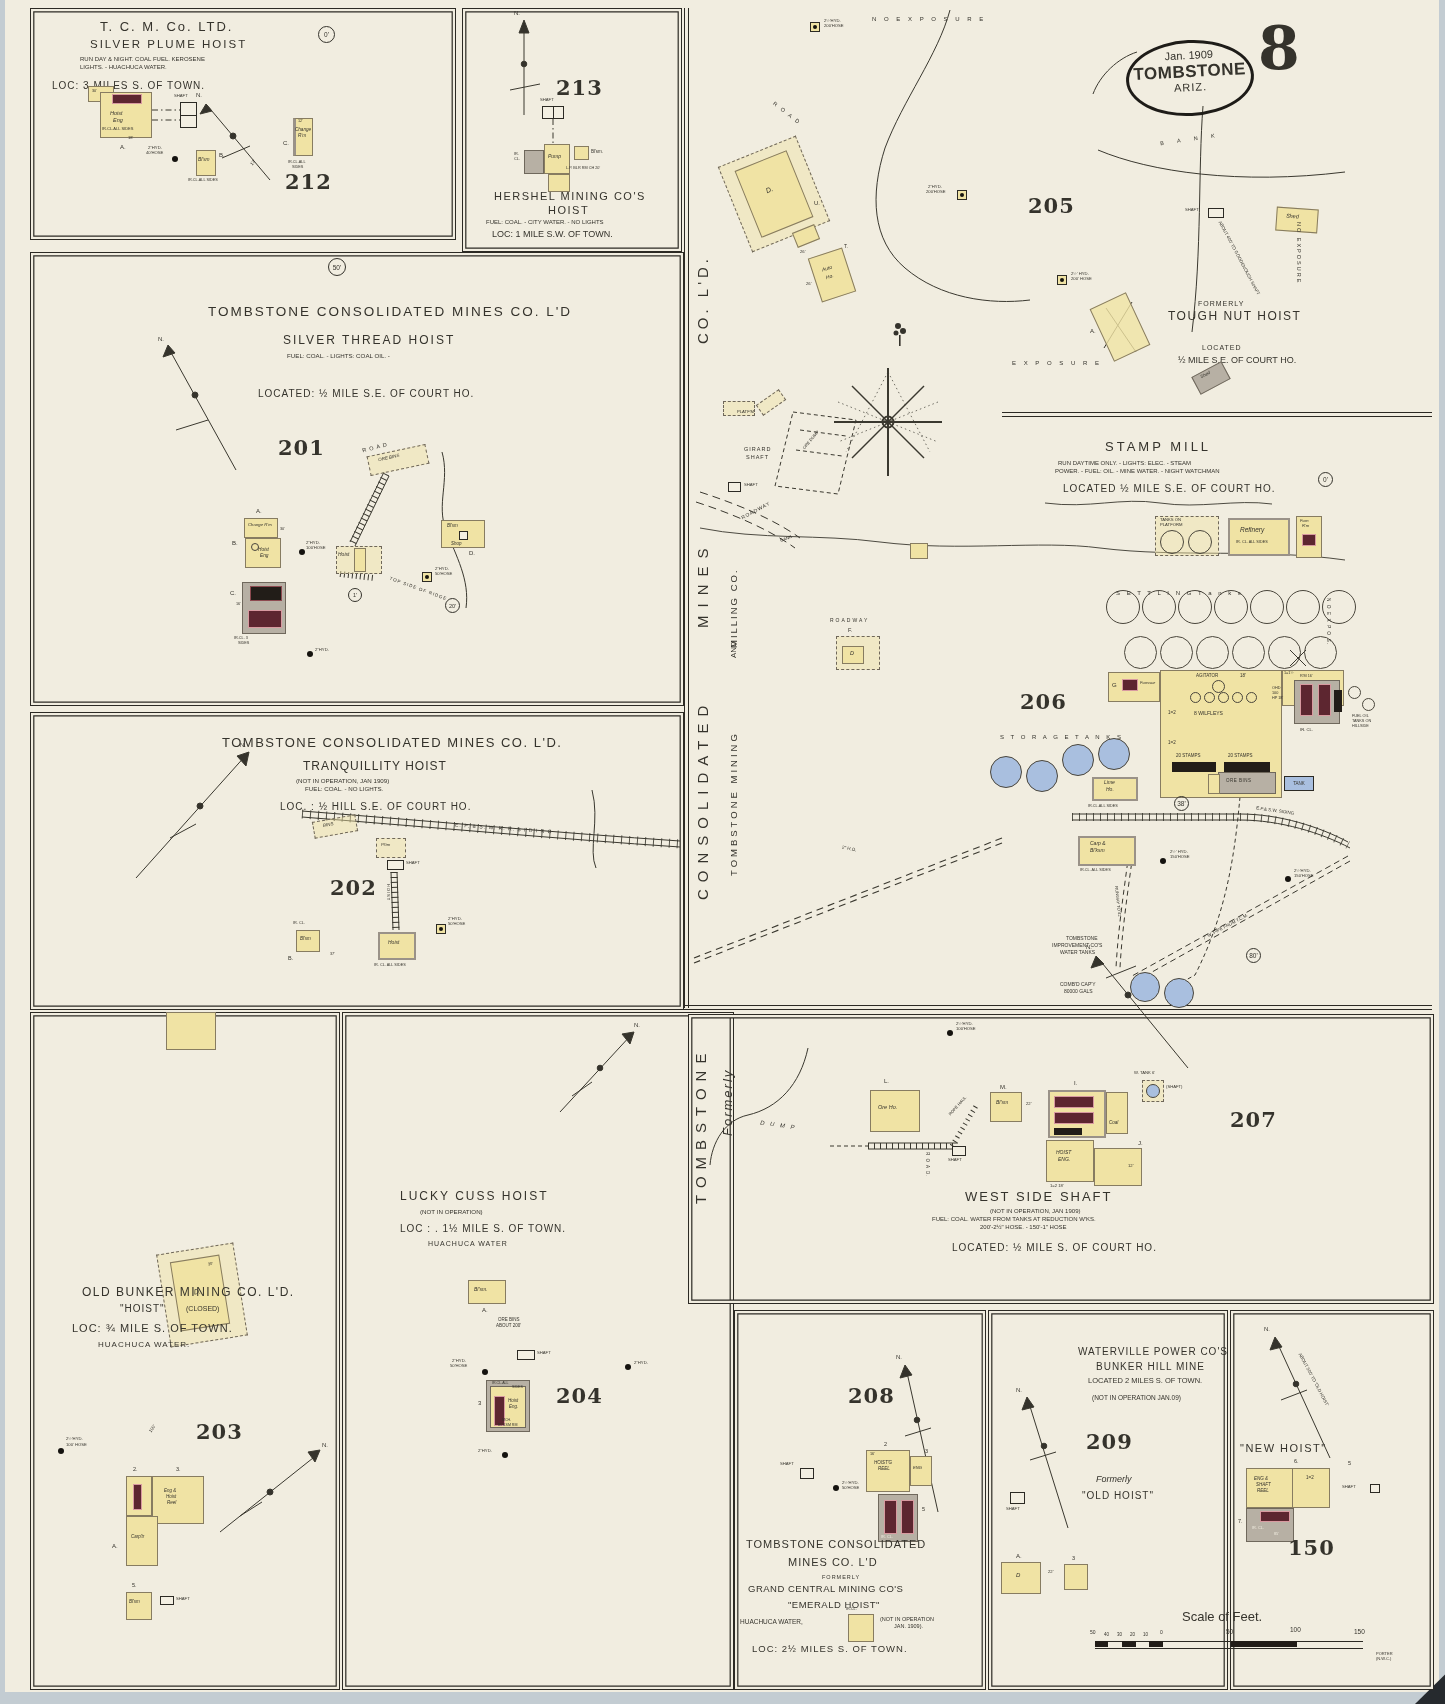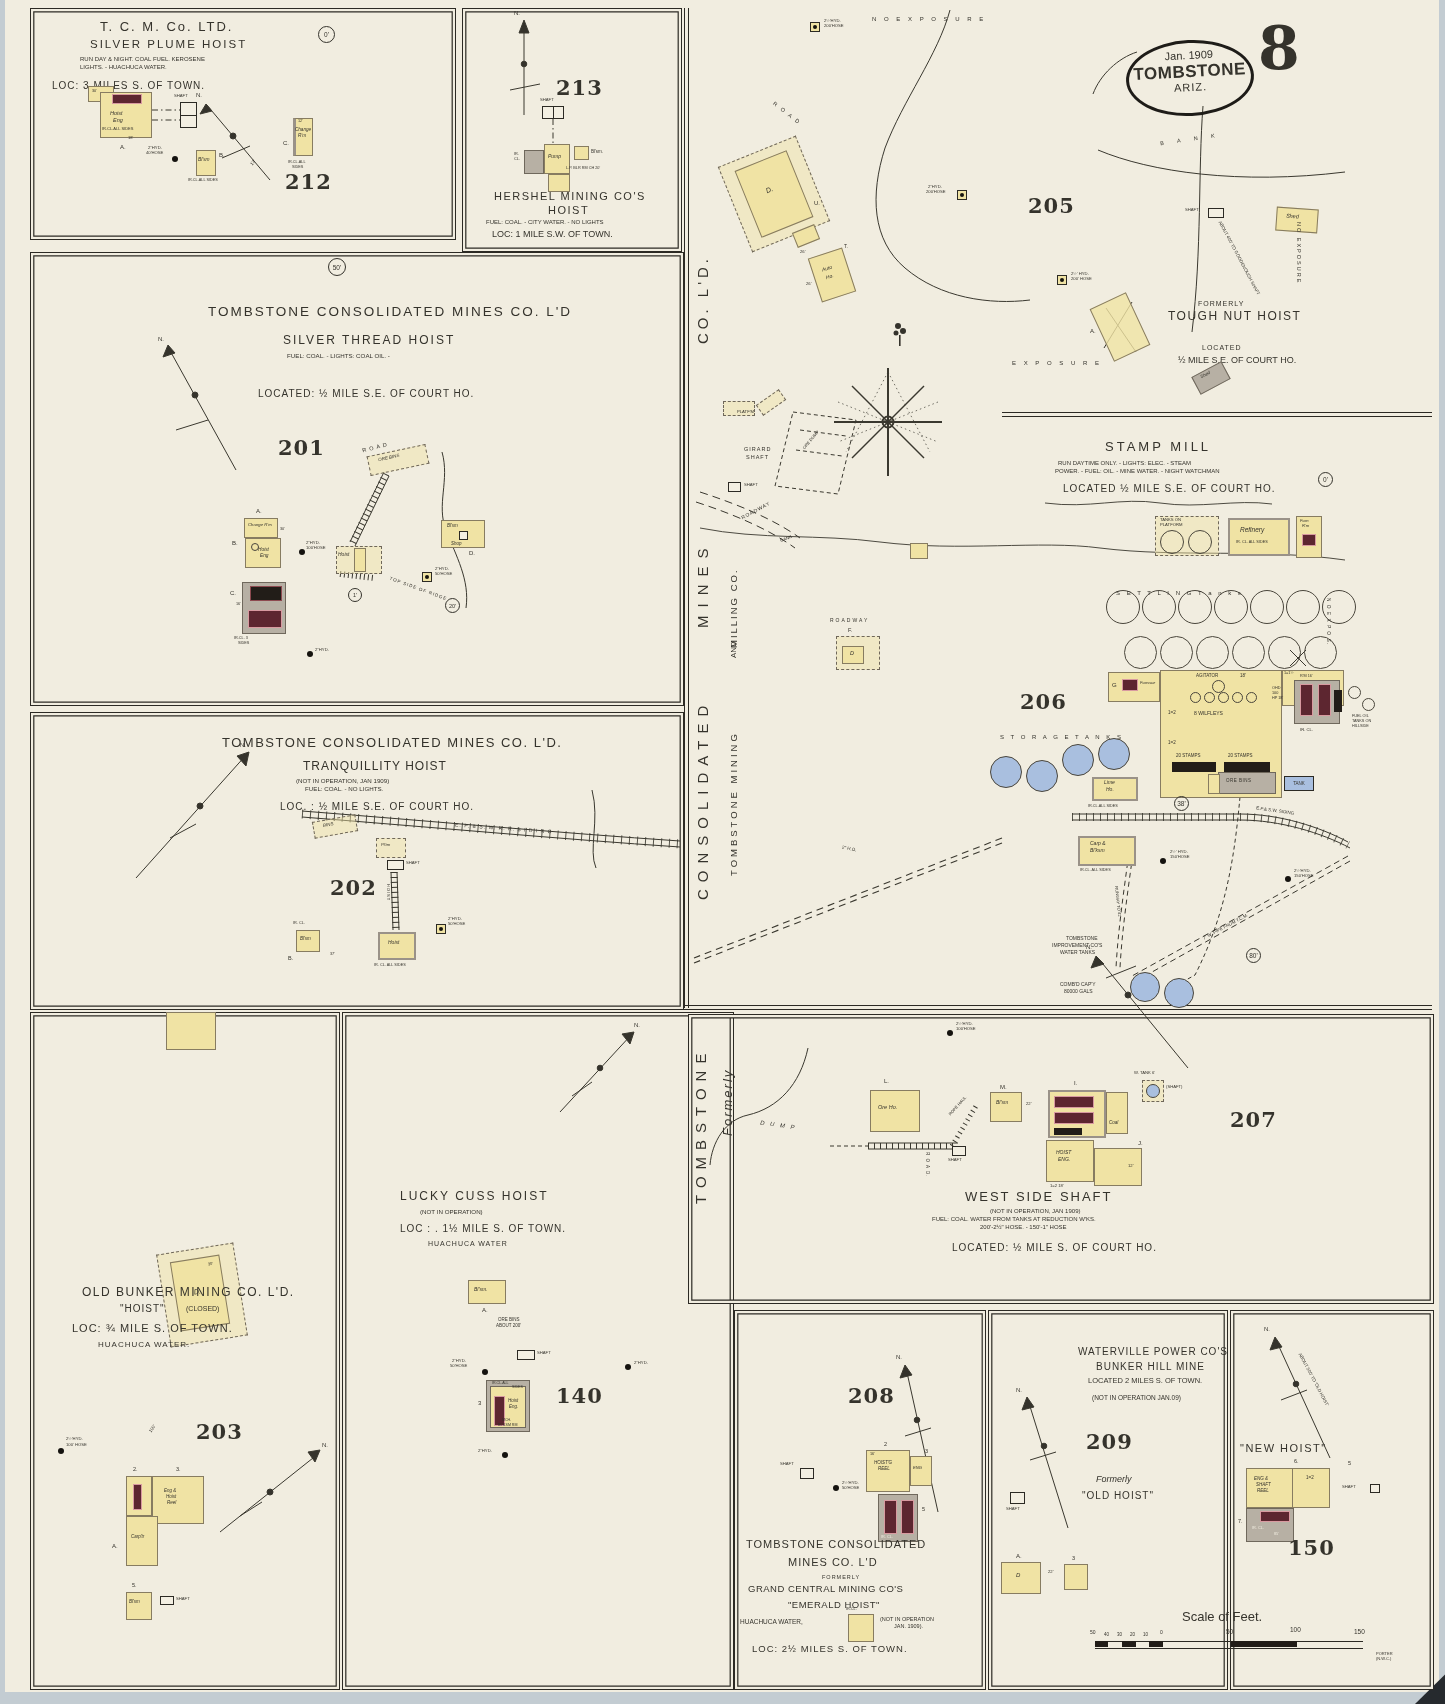--- a/index.html
+++ b/index.html
@@ -351,21 +351,21 @@
 <div class="l i" style="left:451px;top:541px;font-size:4.5px;">Shop</div>
 <div class="l" style="left:469px;top:550px;font-size:6px;">D.</div>
 <div class="cn" style="left:348px;top:588px;width:14px;height:14px;font-size:5.5px;">1'</div>
 <div class="cn" style="left:445px;top:598px;width:15px;height:15px;font-size:5.5px;">20'</div>
 <div class="l" style="left:388px;top:586px;font-size:4.5px;letter-spacing:1px;transform:rotate(20deg);">TOP SIDE OF RIDGE</div>
 
 <div class="l" style="left:222px;top:736px;font-size:13px;letter-spacing:1.5px;">TOMBSTONE CONSOLIDATED MINES CO. L'D.</div>
 <div class="l" style="left:303px;top:760px;font-size:12px;letter-spacing:1px;">TRANQUILLITY HOIST</div>
 <div class="l" style="left:296px;top:777px;font-size:6.2px;">(NOT IN OPERATION, JAN 1909)</div>
 <div class="l" style="left:305px;top:785px;font-size:6.2px;">FUEL: COAL. - NO LIGHTS.</div>
-<div class="l" style="left:280px;top:801px;font-size:10px;letter-spacing:1px;">LOC. : ½ MILE S.E. OF COURT HO.</div>
+<div class="l" style="left:280px;top:801px;font-size:10px;letter-spacing:1px;">LOC. : ½ HILL S.E. OF COURT HO.</div>
 <div class="l" style="left:240px;top:742px;font-size:6px;">N.</div>
 <div class="l" style="left:455px;top:826px;font-size:5px;letter-spacing:1px;transform:rotate(4deg);">E. P. &amp; S. W.  R. R.  S I D I N G</div>
 <div class="bd" style="left:313px;top:818px;width:44px;height:17px;transform:rotate(-10deg);"></div>
 <div class="l i" style="left:323px;top:822px;font-size:4.5px;transform:rotate(-10deg);">BINS</div>
 <div class="bd" style="left:376px;top:838px;width:30px;height:20px;"></div>
 <div class="l i" style="left:381px;top:843px;font-size:4.2px;">Pl'tm</div>
 <div class="sh" style="left:387px;top:860px;width:17px;height:10px;"></div>
 <div class="l" style="left:406px;top:861px;font-size:4.2px;">SHAFT</div>
 <div class="vd" style="left:386px;top:884px;height:40px;font-size:4px;letter-spacing:1px;">HOIST</div>
 <div class="l num" style="left:330px;top:876px;">202</div>
@@ -434,21 +434,21 @@
 <div class="bg" style="left:486px;top:1380px;width:44px;height:52px;"></div>
 <div class="b" style="left:490px;top:1386px;width:36px;height:42px;border-color:#6f685c;"></div>
 <div class="m" style="left:494px;top:1396px;width:11px;height:30px;"></div>
 <div class="l" style="left:492px;top:1381px;font-size:3.6px;">IR.CL.ALL</div>
 <div class="l" style="left:512px;top:1385px;font-size:3.6px;">SIDES</div>
 <div class="l i" style="left:508px;top:1398px;font-size:4.5px;">Hoist</div>
 <div class="l i" style="left:509px;top:1404px;font-size:4.5px;">Eng.</div>
 <div class="l" style="left:502px;top:1418px;font-size:3.6px;">MCH.</div>
 <div class="l" style="left:498px;top:1423px;font-size:3.6px;">BL'KSM RM</div>
 <div class="l" style="left:478px;top:1400px;font-size:6px;">3</div>
-<div class="l num" style="left:556px;top:1384px;">140</div>
+<div class="l num" style="left:556px;top:1384px;">204</div>
 <div class="hy" style="left:502px;top:1452px;"></div>
 <div class="l" style="left:478px;top:1449px;font-size:4.2px;">2"HYD.</div>
 
 <div class="hs" style="left:810px;top:22px;"></div>
 <div class="l" style="left:824px;top:19px;font-size:4.2px;">2½'HYD.</div>
 <div class="l" style="left:824px;top:24px;font-size:4.2px;">200'HOSE</div>
 <div class="l" style="left:872px;top:16px;font-size:6px;letter-spacing:3px;">N O   E X P O S U R E</div>
 <div class="l" style="left:770px;top:110px;font-size:5.5px;letter-spacing:2px;transform:rotate(38deg);">R O A D</div>
 <div class="bd" style="left:732px;top:148px;width:84px;height:92px;transform:rotate(-22deg);"></div>
 <div class="b" style="left:746px;top:158px;width:56px;height:72px;transform:rotate(-22deg);"></div>

